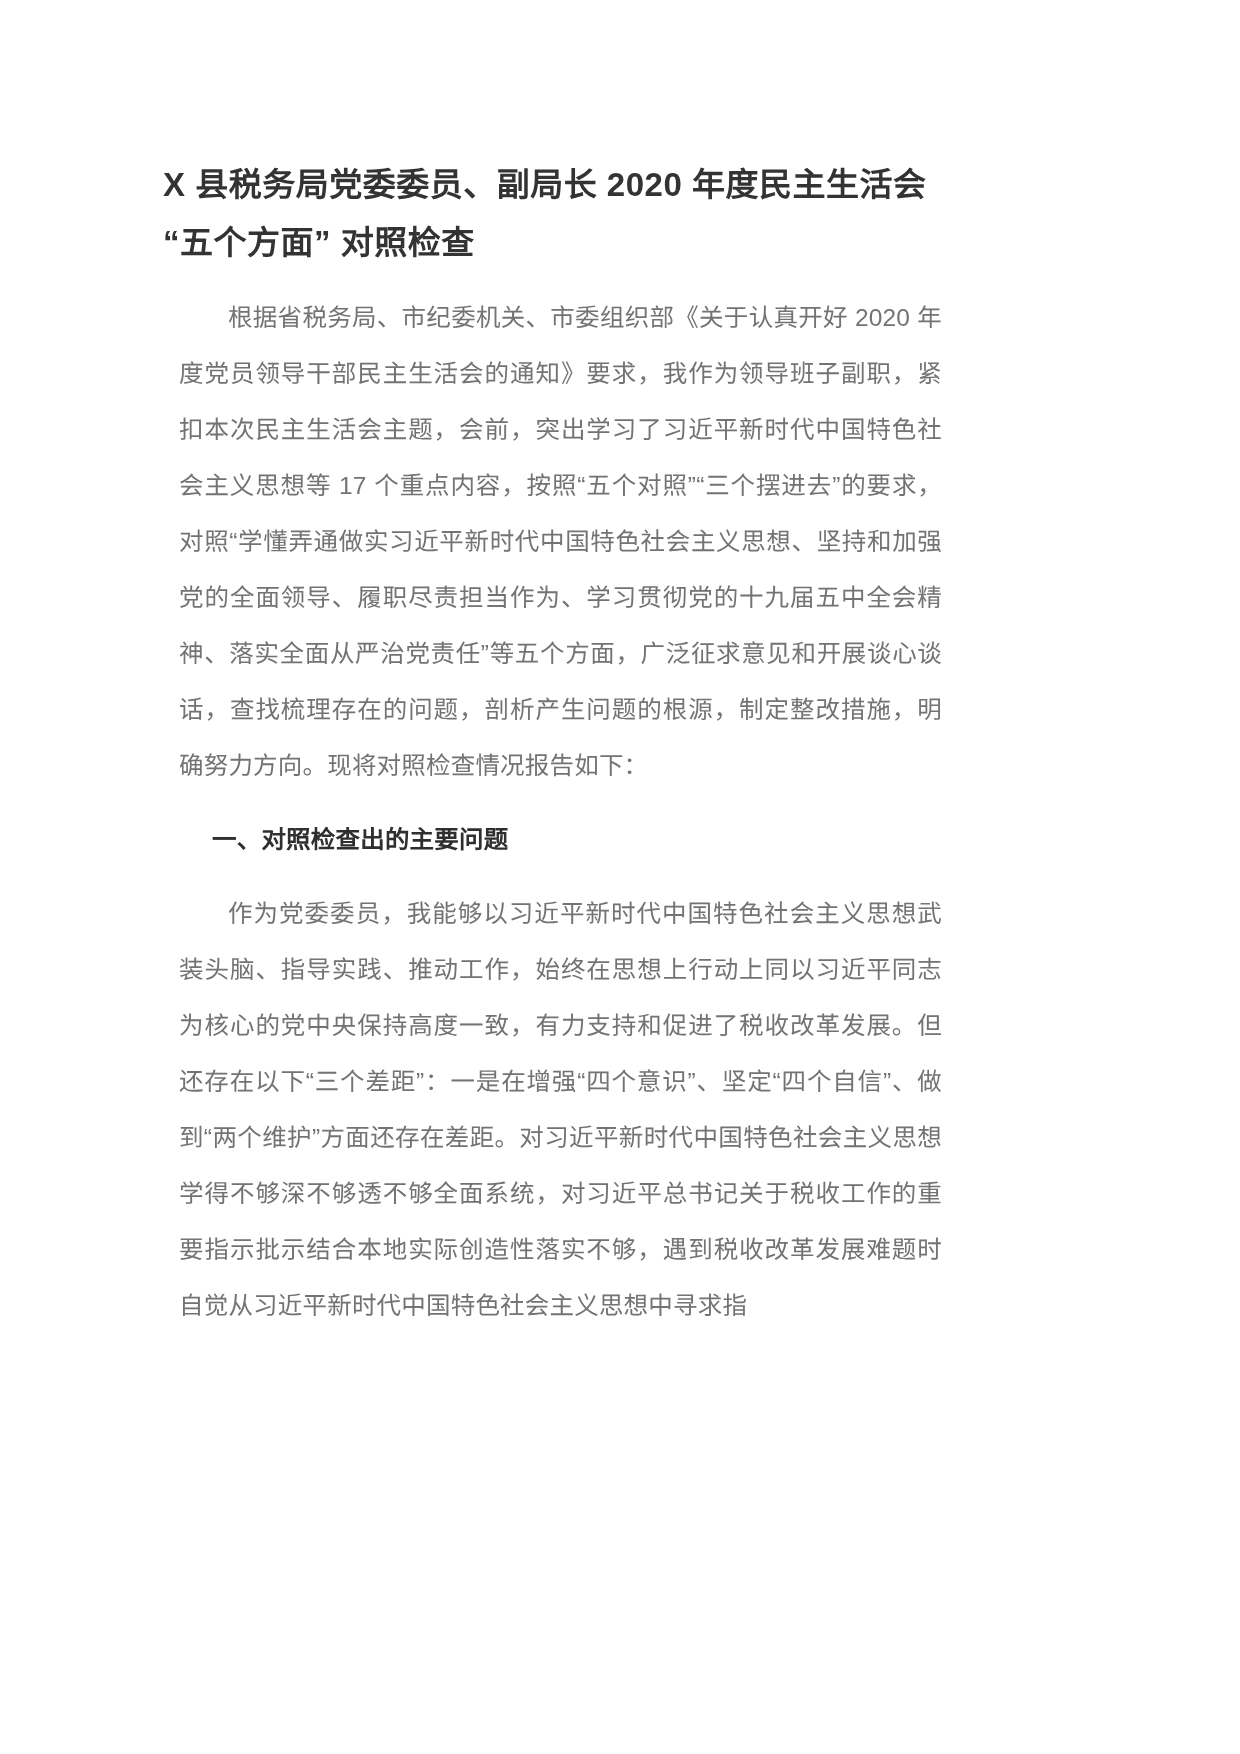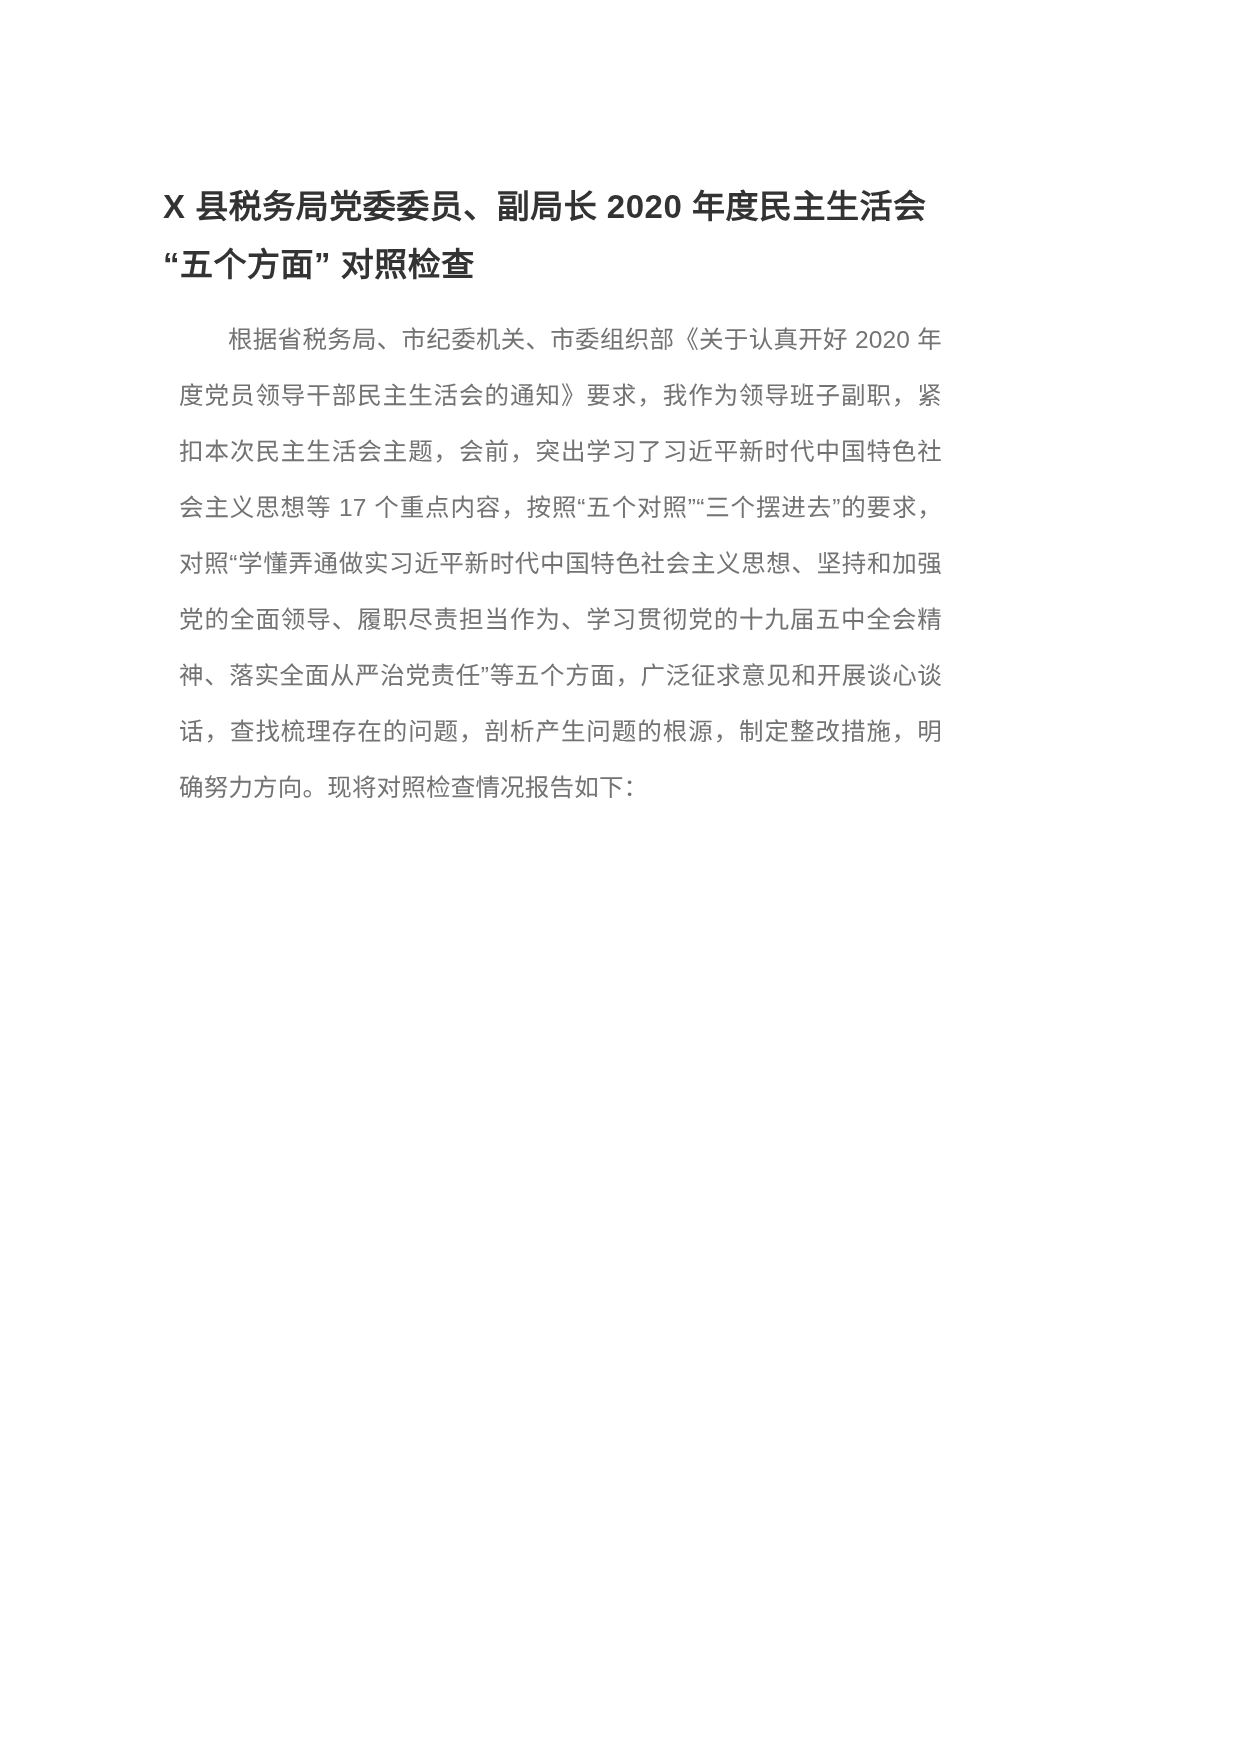--- a/index.html
+++ b/index.html
@@ -18,21 +18,21 @@
     width: 1240px;
     height: 1754px;
     margin: 0 auto;
     background: #ffffff;
     box-sizing: border-box;
     overflow: hidden;
   }
   .content {
     position: absolute;
     left: 163px;
-    top: 178px;
+    top: 156px;
     width: 795px;
   }
   .doc-title {
     font-size: 33px;
     font-weight: 700;
     color: #333333;
     line-height: 58px;
     letter-spacing: 0.5px;
     text-align: left;
     margin: 0 0 18px 0;
@@ -80,17 +80,19 @@
 <div class="page">
   <div class="content">
 
     <h1 class="doc-title">
       <span>X 县税务局党委委员、副局长 2020 年度民主生活会</span>
       <span>“五个方面” 对照检查</span>
     </h1>
 
     <p class="para">根据省税务局、市纪委机关、市委组织部《关于认真开好 2020 年度党员领导干部民主生活会的通知》要求，我作为领导班子副职，紧扣本次民主生活会主题，会前，突出学习了习近平新时代中国特色社会主义思想等 17 个重点内容，按照“五个对照”“三个摆进去”的要求，对照“学懂弄通做实习近平新时代中国特色社会主义思想、坚持和加强党的全面领导、履职尽责担当作为、学习贯彻党的十九届五中全会精神、落实全面从严治党责任”等五个方面，广泛征求意见和开展谈心谈话，查找梳理存在的问题，剖析产生问题的根源，制定整改措施，明确努力方向。现将对照检查情况报告如下：</p>
 
+    <p class="heading-1">一、对照检查出的主要问题</p>
 
 
+    <p class="para block-body">作为党委委员，我能够以习近平新时代中国特色社会主义思想武装头脑、指导实践、推动工作，始终在思想上行动上同以习近平同志为核心的党中央保持高度一致，有力支持和促进了税收改革发展。但还存在以下“三个差距”：一是在增强“四个意识”、坚定“四个自信”、做到“两个维护”方面还存在差距。对习近平新时代中国特色社会主义思想学得不够深不够透不够全面系统，对习近平总书记关于税收工作的重要指示批示结合本地实际创造性落实不够，遇到税收改革发展难题时自觉从习近平新时代中国特色社会主义思想中寻求指</p>
 
   </div>
 </div>
 
 </body></html>

